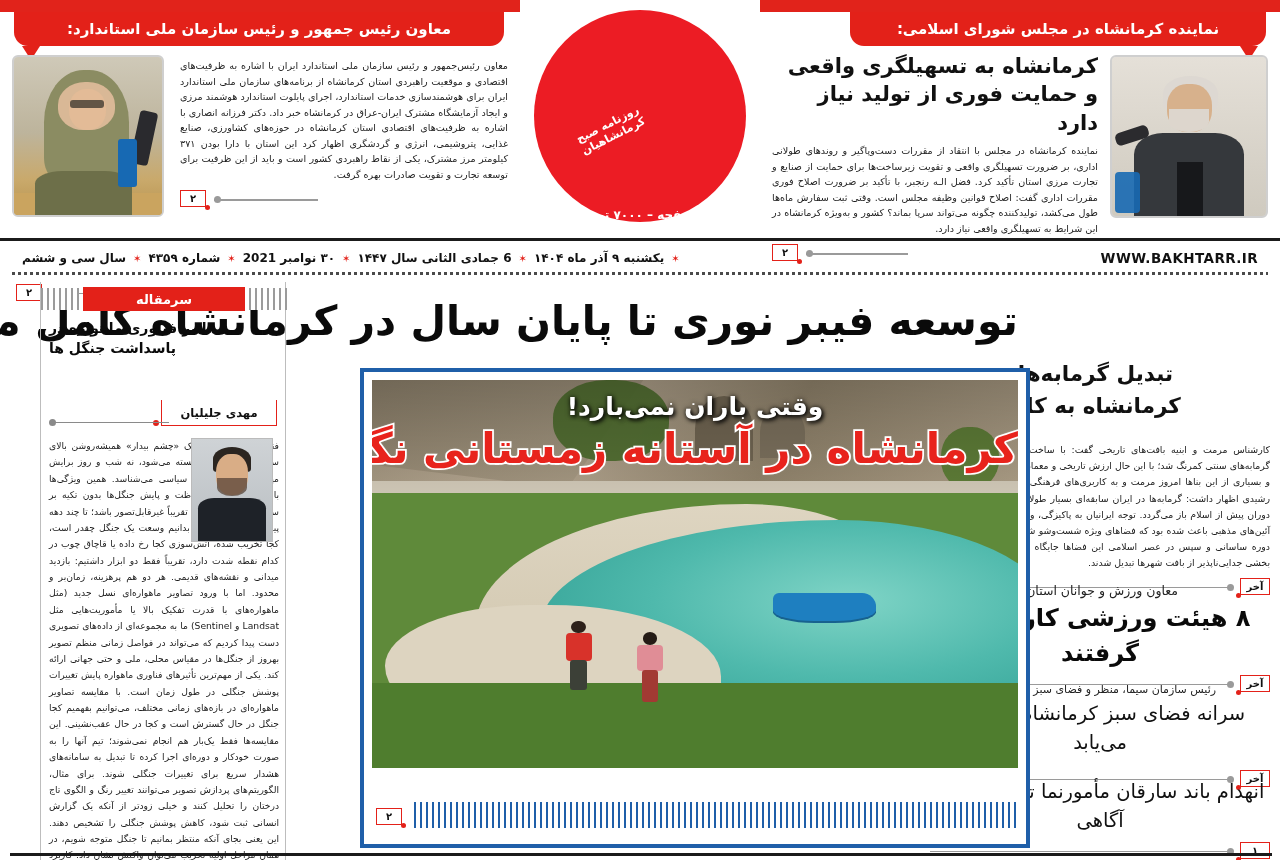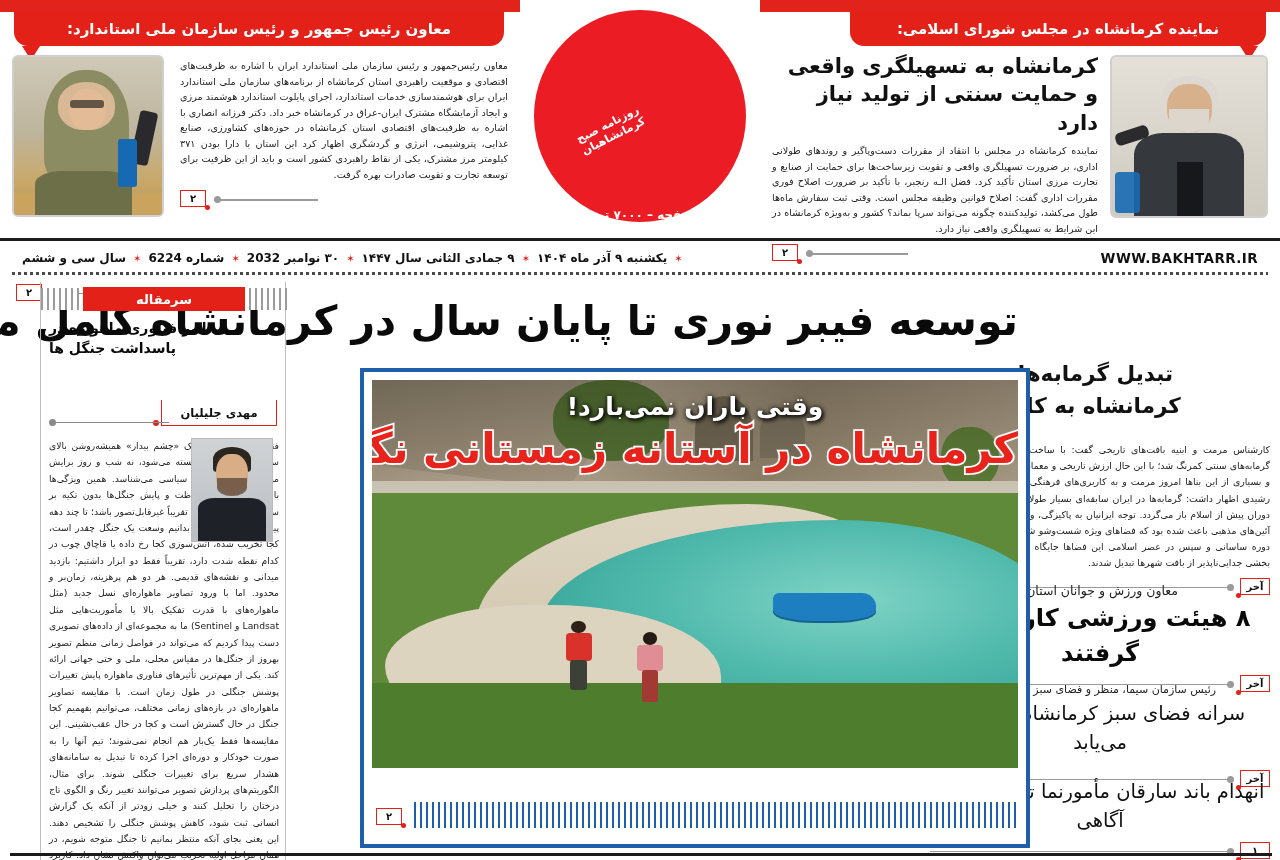--- a/index.html
+++ b/index.html
@@ -303,21 +303,21 @@
         <div class="m-suit"></div>
           <div class="m-shirt"></div>
           <div class="m-hair"></div>
         <div class="m-face"></div>
           <div class="m-beard"></div>
           <div class="m-mic"></div>
           <div class="m-logo"></div>
       </div>
     </div>
     <div class="top-art right" style="right:182px; width:326px;">
-      <div class="art-head">کرمانشاه به تسهیلگری واقعی و حمایت سنتی از تولید نیاز دارد</div>
+      <div class="art-head">کرمانشاه به تسهیلگری واقعی و حمایت فوری از تولید نیاز دارد</div>
       <div class="art-body">نماینده کرمانشاه در مجلس با انتقاد از مقررات دست‌وپاگیر و روندهای طولانی اداری، بر ضرورت تسهیلگری واقعی و تقویت زیرساخت‌ها برای حمایت از صنایع و تجارت مرزی استان تأکید کرد. فضل الـه رنجبر، با تأکید بر ضرورت اصلاح فوری مقررات اداری گفت: اصلاح قوانین وظیفه مجلس است. وقتی ثبت سفارش ماه‌ها طول می‌کشد، تولیدکننده چگونه می‌تواند سرپا بماند؟ کشور و به‌ویژه کرمانشاه در این شرایط به تسهیلگری واقعی نیاز دارد.</div>
       <div class="pmark">
         <div class="box">۲</div>
         <div class="dot"></div>
         <div class="knob"></div>
         <div class="line" style="right:190px;"></div>
       </div>
     </div>
 
     <div class="masthead">
@@ -328,25 +328,25 @@
   </div>
 
   <div class="dateline-wrap">
     <div class="dateline-top"></div>
     <div class="dateline">
       <div class="site-url">WWW.BAKHTARR.IR</div>
       <div class="date-items">
         <span class="star">✶</span>
         <span>یکشنبه ۹ آذر ماه ۱۴۰۴</span>
         <span class="star">✶</span>
-        <span>۹ جمادی الثانی سال ۱۴۴۷</span>
+        <span>6 جمادی الثانی سال ۱۴۴۷</span>
         <span class="star">✶</span>
-        <span>۳۰ نوامبر 2032</span>
+        <span>۳۰ نوامبر 2021</span>
         <span class="star">✶</span>
-        <span>شماره 6224</span>
+        <span>شماره ۴۳۵۹</span>
         <span class="star">✶</span>
         <span>سال سی و ششم</span>
       </div>
     </div>
     <div class="dotted-rule"></div>
   </div>
 
   <div class="main">
 
     <div class="lead-head" style="top:14px; right:262px;">توسعه فیبر نوری تا پایان سال در کرمانشاه کامل می‌شود</div>

